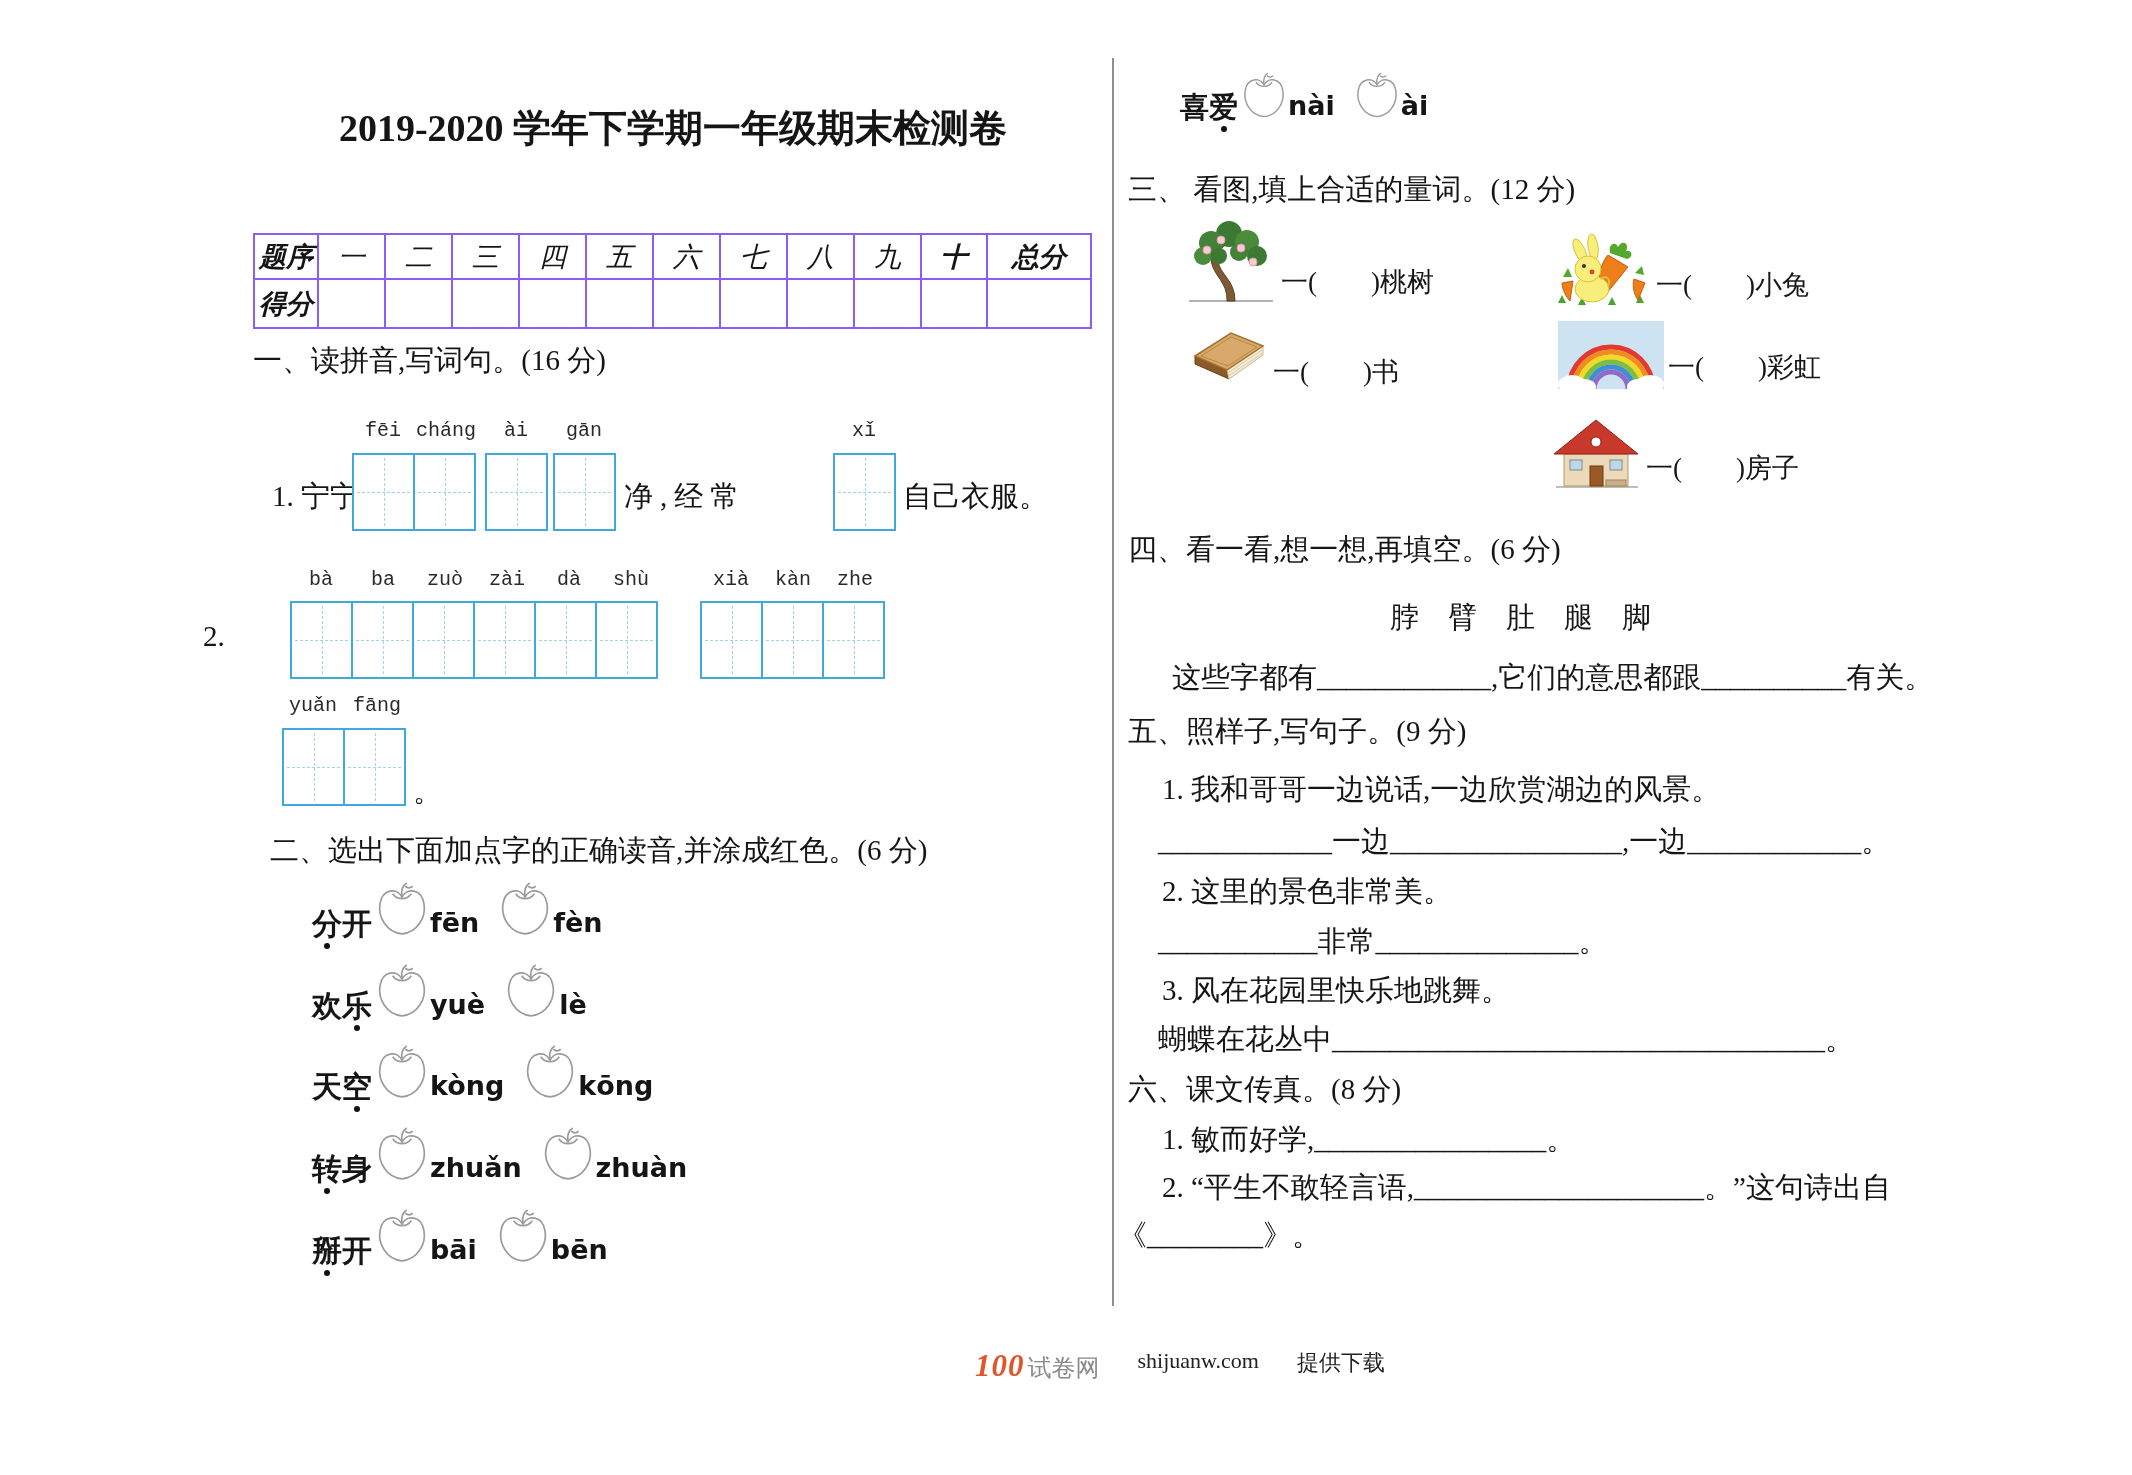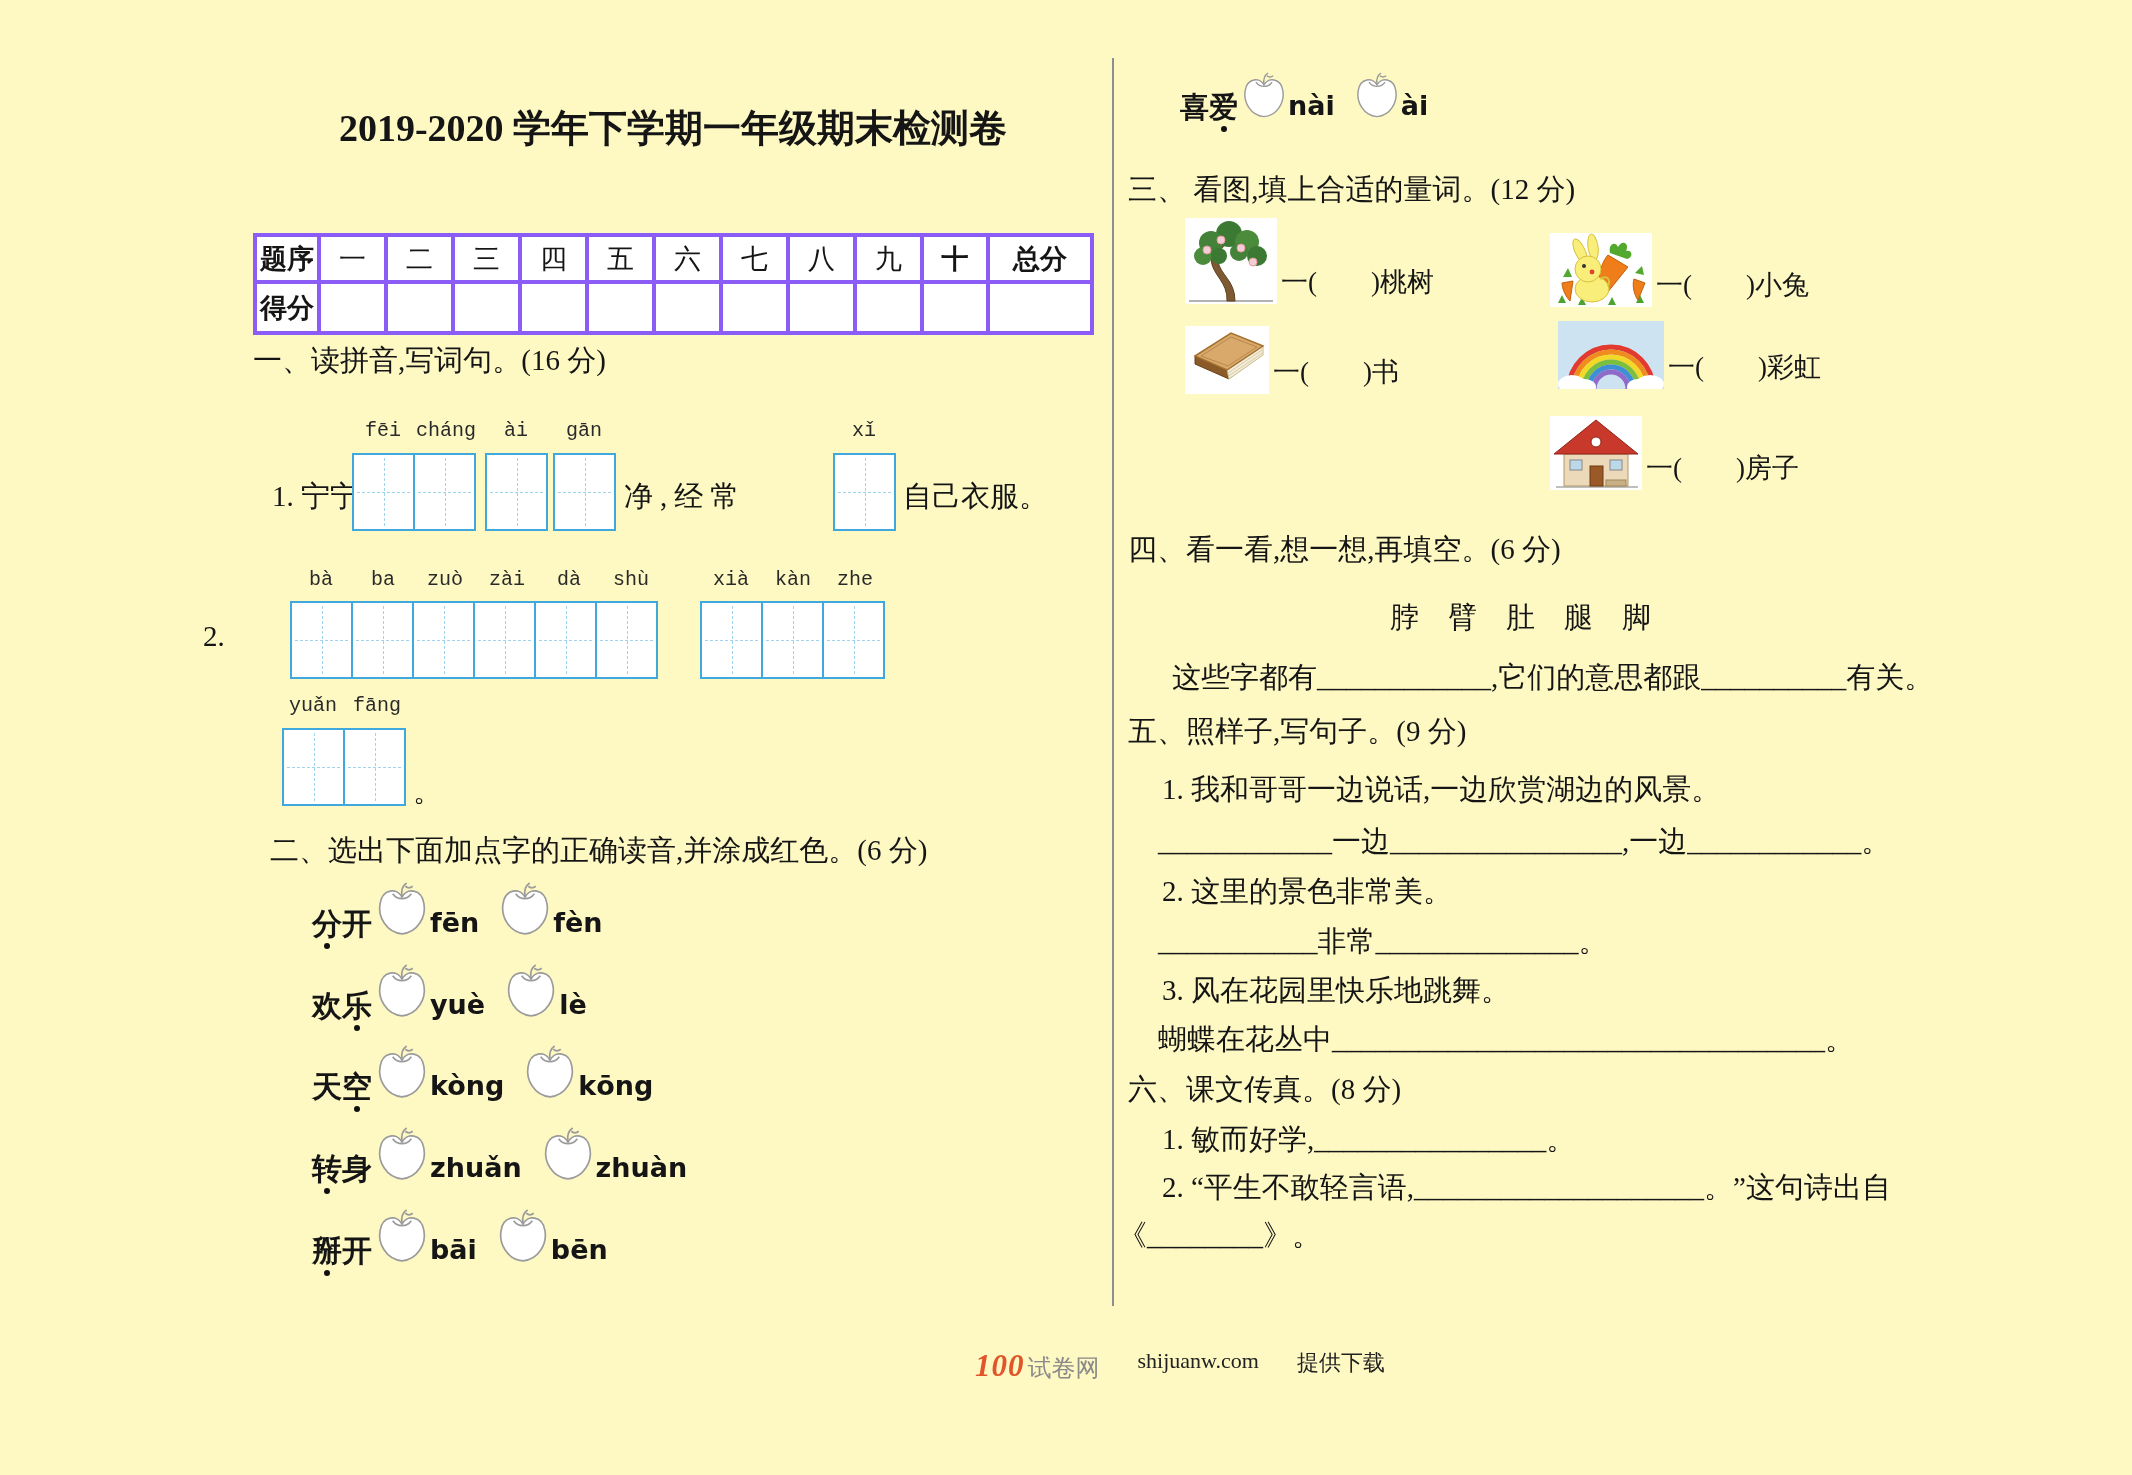--- a/index.html
+++ b/index.html
@@ -1,24 +1,24 @@
 <!DOCTYPE html>
 <html lang="zh"><head>
 <meta charset="utf-8">
 <style>
   html,body{margin:0;padding:0;background:#e9e9e9;}
-  .page{position:relative;width:2132px;height:1475px;background:#fef9c3;overflow:hidden;
+  .page{position:relative;width:2132px;height:1475px;background:#ffffff;overflow:hidden;
         font-family:"Liberation Serif","DejaVu Serif",serif;color:#151515;}
   
   .title{position:absolute;left:253px;top:103px;width:840px;text-align:center;
          font-size:38px;font-weight:bold;white-space:nowrap;margin:0;}
   .info{position:absolute;left:335px;top:184px;font-size:28px;white-space:nowrap;}
   
   table.score{position:absolute;left:253px;top:233px;border-collapse:collapse;table-layout:fixed;}
-  table.score td{border:4px solid #8b5cf6;text-align:center;font-size:27px;padding:0;background:#fff;}
+  table.score td{border:2px solid #8b5cf6;text-align:center;font-size:27px;padding:0;background:#fff;font-style:italic;}
   table.score tr.r1 td{height:43px;}
   table.score tr.r2 td{height:47px;}
   table.score td.b{font-weight:bold;}
   
   .wgroup{position:absolute;display:flex;}
   .wbox{box-sizing:border-box;width:63px;height:78px;border:2px solid #3fa8dc;position:relative;background:#fff;}
   .wbox + .wbox{margin-left:-2px;}
   .wbox::before{content:"";position:absolute;top:3px;bottom:3px;left:50%;border-left:1px dashed #9fd3ee;}
   .wbox::after{content:"";position:absolute;left:3px;right:3px;top:50%;border-top:1px dashed #9fd3ee;}
   

